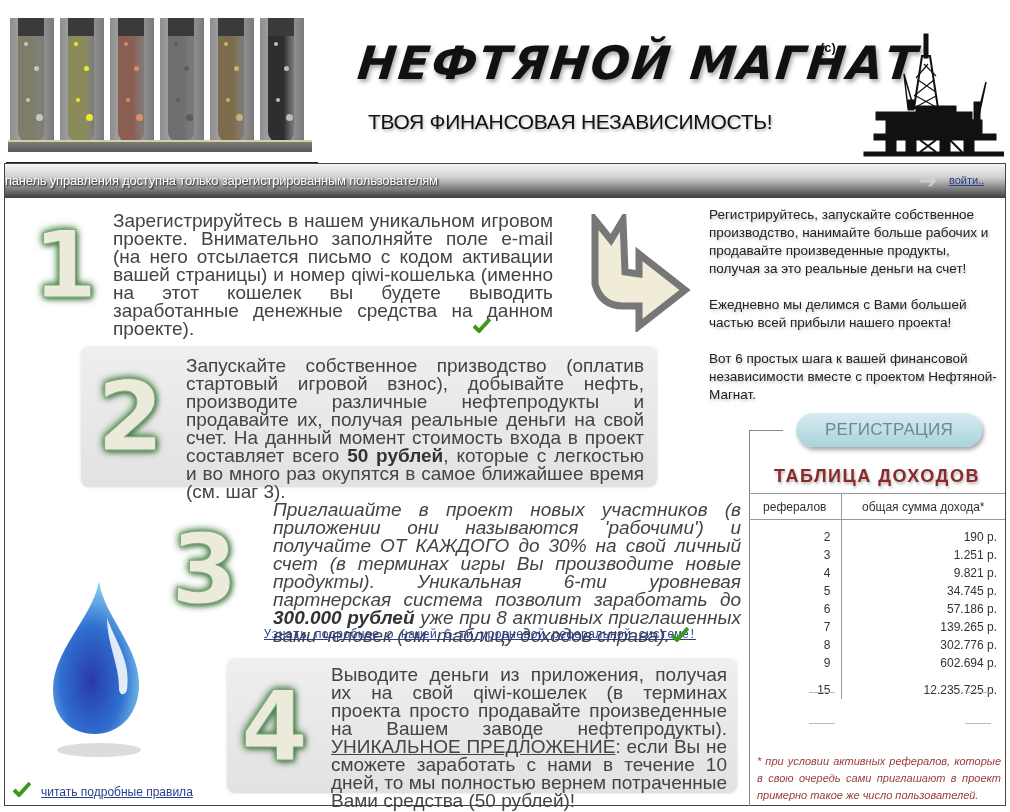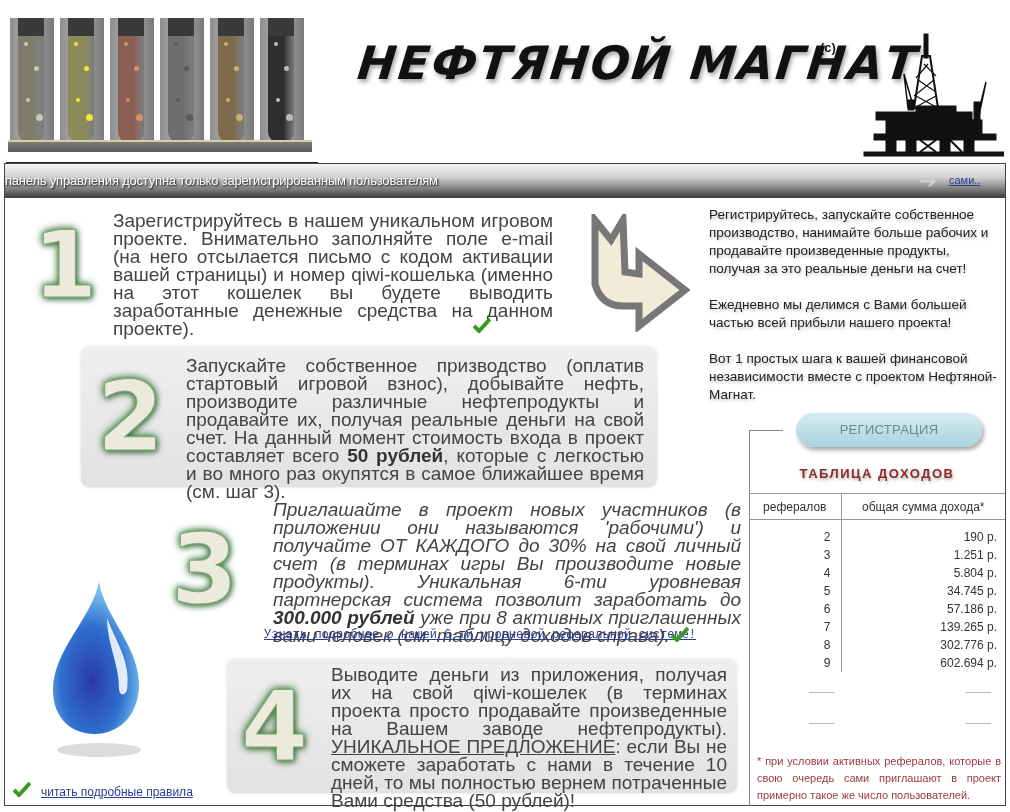--- a/index.html
+++ b/index.html
@@ -34,33 +34,33 @@
   .step-text { position: absolute; font-size: 19px; line-height: 18px; color: #444; text-align: justify; }
   .step-text b { color: #333; }
   .step-box { position: absolute; background: linear-gradient(#efefef, #e2e2e2); border-radius: 8px; box-shadow: 0 0 3px rgba(0,0,0,0.15); }
   .step-link { position: absolute; font-size: 12px; color: #2a3d8f; text-decoration: underline; cursor: pointer; }
   .check { position: absolute; width: 18px; height: 16px; }
   .under { text-decoration: underline; margin-top: 12px; }
 
   
   .intro { position: absolute; left: 704px; top: 42px; width: 290px; font-size: 13.5px; line-height: 18px; color: #222; text-shadow: 1px 2px 3px rgba(0,0,0,0.25); }
   .intro p { margin-bottom: 18px; }
-  .reg-btn { position: absolute; left: 791px; top: 249px; width: 186px; height: 34px; border-radius: 17px; background: linear-gradient(#d7ecf1, #a9d3dc); box-shadow: 2px 3px 4px rgba(0,0,0,0.35); color: #6a8a93; font-size: 13px; text-align: center; line-height: 34px; cursor: pointer; letter-spacing: 0.3px; }
+  .reg-btn { position: absolute; left: 791px; top: 249px; width: 186px; height: 34px; border-radius: 17px; background: linear-gradient(#d7ecf1, #a9d3dc); box-shadow: 2px 3px 4px rgba(0,0,0,0.35); color: #6a8a93; font-size: 17px; text-align: center; line-height: 34px; cursor: pointer; letter-spacing: 0.3px; }
   .table-border { position: absolute; left: 744px; top: 266px; width: 256px; height: 376px; border-left: 1px solid #888; border-top: none; }
   .table-border-top { position: absolute; left: 744px; top: 266px; width: 34px; height: 1px; background: #888; }
-  .income-title { position: absolute; left: 744px; top: 302px; width: 256px; text-align: center; font-size: 13px; font-weight: bold; color: #8b2a2a; letter-spacing: 1.5px; text-shadow: 1px 2px 3px rgba(0,0,0,0.3); }
+  .income-title { position: absolute; left: 744px; top: 302px; width: 256px; text-align: center; font-size: 18px; font-weight: bold; color: #8b2a2a; letter-spacing: 1.5px; text-shadow: 1px 2px 3px rgba(0,0,0,0.3); }
   .income-table { position: absolute; left: 744px; top: 329px; width: 256px; border-collapse: collapse; font-size: 12px; color: #333; }
   .income-table th { font-weight: normal; height: 26px; border-top: 1px solid #999; border-bottom: 1px solid #999; }
   .income-table th.c1 { width: 92px; border-right: 1px solid #999; }
   .income-table td { height: 18px; text-align: right; padding-right: 8px; }
   .income-table td.c1 { border-right: 1px solid #999; padding-right: 10px; }
   .income-table tr.first td { padding-top: 8px; height: 26px; }
   .income-table tr.gap td { height: 27px; vertical-align: bottom; padding-bottom: 2px; }
   .sep-l { position: absolute; height: 1px; background: #bbb; }
-  .footnote { position: absolute; left: 752px; top: 589px; width: 244px; font-size: 11px; line-height: 17px; color: #9b3b3b; text-align: justify; }
+  .footnote { position: absolute; left: 752px; top: 589px; width: 244px; font-size: 11px; line-height: 17px; color: #9b3b3b; text-align: justify; font-style: italic; }
 
   .rules-link { position: absolute; left: 36px; top: 621px; font-size: 12px; color: #2a3d8f; text-decoration: underline; cursor: pointer; }
 </style>
 </head>
 <body>
 
 <div class="header">
   <div class="tubes" id="tubes">
       <div class="tube" style="left: 254px;">
         <div class="cap"></div>
@@ -115,20 +115,21 @@
           <div class="bub" style="left: 8px; top: 62px; width: 4px; height: 4px; background: rgb(201, 199, 182);"></div>
           <div class="bub" style="left: 18px; top: 78px; width: 7px; height: 7px; background: rgb(201, 199, 182);"></div>
         </div>
       </div>
     <div class="rack"></div>
     <div class="rack-line"></div>
   </div>
 
   <div class="logo">НЕФТЯНОЙ  МАГНАТ</div>
   <div class="copyright">(c)</div>
+  <div class="slogan">ТВОЯ ФИНАНСОВАЯ НЕЗАВИСИМОСТЬ!</div>
 
   <svg class="rig" viewBox="0 0 152 142">
     <g fill="#111" stroke="#111">
 
       <polygon points="70,40 78,40 86,92 62,92" fill="none" stroke-width="2"></polygon>
       <path d="M72,48 L84,60 M76,48 L64,62 M66,64 L84,76 M82,64 L62,80 M64,80 L86,92 M84,80 L62,92" stroke-width="1.2" fill="none"></path>
       <rect x="72" y="18" width="4" height="24"></rect>
 
       <path d="M56,92 L52,58 L60,86" stroke-width="1.5" fill="none"></path>
       <rect x="56" y="84" width="6" height="10"></rect>
@@ -148,21 +149,21 @@
       <path d="M68,124 L84,136 M84,124 L68,136 M98,124 L110,136" stroke-width="2"></path>
       <rect x="12" y="136" width="140" height="4"></rect>
     </g>
   </svg>
 </div>
 
 <div class="frame">
   <div class="topbar">
     <div class="topbar-text">панель управления доступна только зарегистрированным пользователям</div>
     <span class="login-arrow">➔</span>
-    <a class="login-link">сами..</a>
+    <a class="login-link">войти..</a>
   </div>
 
   <div class="bignum" style="left:28px; top:56px; font-size:92px;">1</div>
   <div class="step-text" style="left:108px; top:48px; width:440px;">Зарегистрируйтесь в нашем уникальном игровом проекте. Внимательно заполняйте поле e-mail (на него отсылается письмо с кодом активации вашей страницы) и номер qiwi-кошелька (именно на этот кошелек вы будете выводить заработанные денежные средства на данном проекте).</div>
   <svg class="check" style="left:468px; top:153px;" viewBox="0 0 18 16">
       <path d="M1,9 L6,14 L17,2" stroke="#3a9a1e" stroke-width="4" fill="none"></path>
     </svg>
 
   <svg style="position:absolute; left:584px; top:50px; width:104px; height:118px;" viewBox="0 0 104 118">
     <path d="M6,6 L22,26 L34,6 L36,58 L50,60 L50,40 L96,76 L50,112 L50,92 L34,92 Q12,92 6,70 Z" fill="#f0ecd8" stroke="#777" stroke-width="7" stroke-linejoin="miter"></path>
@@ -203,21 +204,21 @@
   </div>
 
   <svg class="check" style="left:8px; top:617px;" viewBox="0 0 18 16">
       <path d="M1,9 L6,14 L17,2" stroke="#3a9a1e" stroke-width="4" fill="none"></path>
     </svg>
   <a class="rules-link">читать подробные правила</a>
 
   <div class="intro">
     <p>Регистрируйтесь, запускайте собственное производство, нанимайте больше рабочих и продавайте произведенные продукты, получая за это реальные деньги на счет!</p>
     <p>Ежедневно мы делимся с Вами большей частью всей прибыли нашего проекта!</p>
-    <p>Вот 1 простых шага к вашей финансовой независимости вместе с проектом Нефтяной-Магнат.</p>
+    <p>Вот 6 простых шага к вашей финансовой независимости вместе с проектом Нефтяной-Магнат.</p>
   </div>
 
   <div class="table-border"></div>
   <div class="table-border-top"></div>
   <div class="reg-btn">РЕГИСТРАЦИЯ</div>
 
   <div class="income-title">ТАБЛИЦА ДОХОДОВ</div>
   <table class="income-table">
     <thead>
       <tr>
@@ -229,41 +230,45 @@
         <tr class="first">
           <td class="c1">2</td>
           <td>190 р.</td>
         </tr>
         <tr>
           <td class="c1">3</td>
           <td>1.251 р.</td>
         </tr>
         <tr>
           <td class="c1">4</td>
-          <td>5.804 р.</td>
+          <td>9.821 р.</td>
         </tr>
         <tr>
           <td class="c1">5</td>
           <td>34.745 р.</td>
         </tr>
         <tr>
           <td class="c1">6</td>
           <td>57.186 р.</td>
         </tr>
         <tr>
           <td class="c1">7</td>
           <td>139.265 р.</td>
         </tr>
         <tr>
           <td class="c1">8</td>
           <td>302.776 р.</td>
         </tr>
         <tr>
           <td class="c1">9</td>
           <td>602.694 р.</td>
+        </tr>
+        <tr class="gap">
+          <td class="c1">15</td>
+          <td>12.235.725 р.</td>
         </tr>
       </tbody>
   </table>
   <div class="sep-l" style="left:804px; top:528px; width:26px;"></div>
   <div class="sep-l" style="left:960px; top:528px; width:26px;"></div>
   <div class="sep-l" style="left:804px; top:559px; width:26px;"></div>
   <div class="sep-l" style="left:960px; top:559px; width:26px;"></div>
 
   <div class="footnote">* при условии активных рефералов, которые в свою очередь сами приглашают в проект примерно такое же число пользователей.</div>
 </div>

